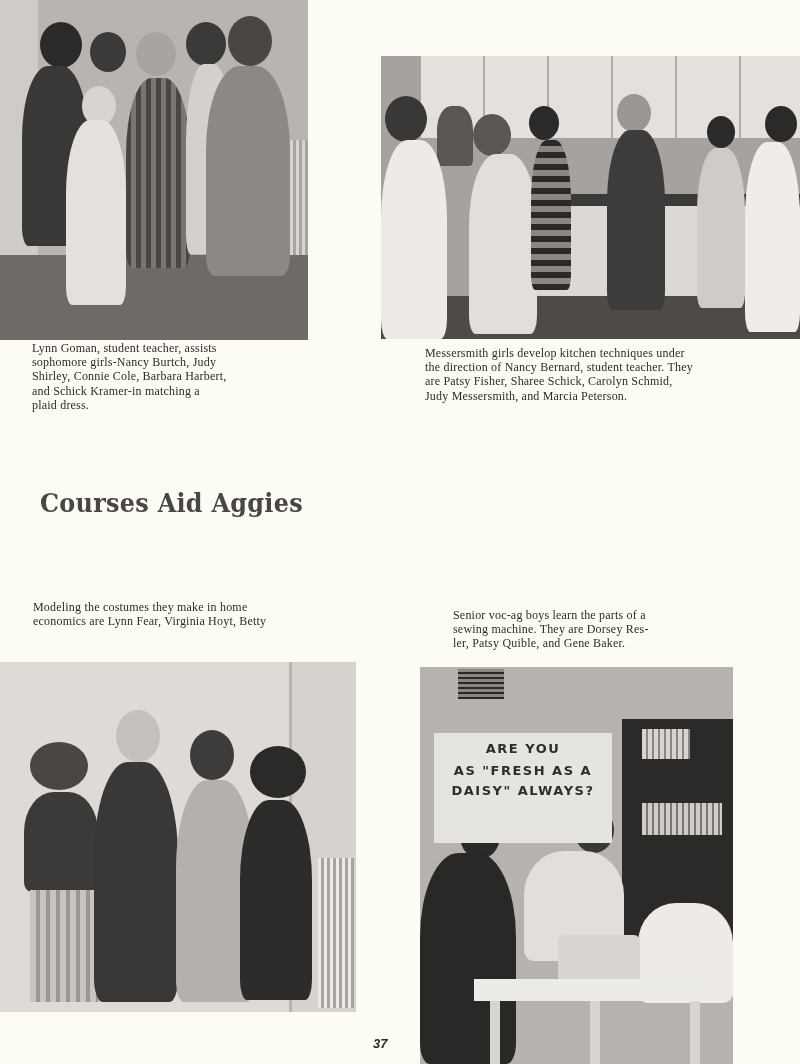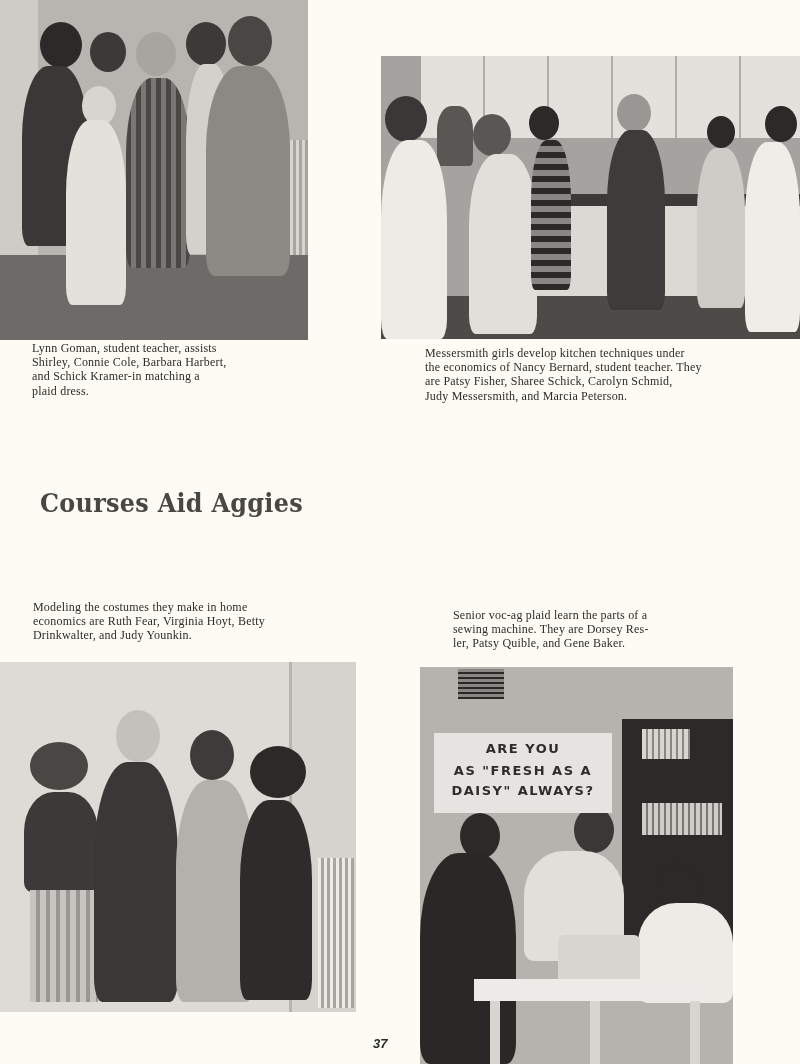--- a/index.html
+++ b/index.html
@@ -37,21 +37,21 @@
   .page-num {
     position: absolute;
     left: 373px; top: 1036px;
     font-family: "Liberation Sans", "DejaVu Sans", sans-serif;
     font-size: 13px; font-weight: bold; font-style: italic;
     color: #2a2a2a;
   }
   .fig { position: absolute; border-radius: 40% 40% 10% 10%; }
   .head { position: absolute; border-radius: 50%; }
   .sign {
-    position: absolute; left: 434px; top: 733px; width: 178px; height: 80px;
+    position: absolute; left: 434px; top: 733px; width: 178px; height: 110px;
     background: #e6e4e0;
   }
   .sign-line {
     position: absolute; width: 100%; text-align: center;
     font-family: "DejaVu Sans", "Liberation Sans", sans-serif;
     font-weight: bold; font-size: 13px; color: #2f2c2a; letter-spacing: 1.5px;
   }
 </style>
 </head>
 <body>
@@ -68,20 +68,21 @@
   <div class="fig" style="left:66px;top:120px;width:60px;height:185px;background:#e4e0dc;"></div>
   <div class="head" style="left:136px;top:32px;width:40px;height:44px;background:#a8a4a0;"></div>
   <div class="fig" style="left:126px;top:78px;width:64px;height:190px;background:repeating-linear-gradient(90deg,#4a4644 0 5px,#7a7674 5px 10px);"></div>
   <div class="head" style="left:186px;top:22px;width:40px;height:44px;background:#3c3a38;"></div>
   <div class="fig" style="left:186px;top:64px;width:46px;height:190px;background:#d4d0cc;"></div>
   <div class="head" style="left:228px;top:16px;width:44px;height:50px;background:#4a4644;"></div>
   <div class="fig" style="left:206px;top:66px;width:84px;height:210px;background:#8c8884;"></div>
 </div>
 <div class="caption" style="left:32px;top:341px;width:290px;">
   <div>Lynn Goman, student teacher, assists</div>
+  <div>sophomore girls-Nancy Burtch, Judy</div>
   <div>Shirley, Connie Cole, Barbara Harbert,</div>
   <div>and Schick Kramer-in matching a</div>
   <div>plaid dress.</div>
 </div>
 
 <div class="photo" style="left:381px;top:56px;width:419px;height:283px;background:#a6a29f;">
   <div class="layer" style="left:40px;top:0;width:379px;height:82px;background:repeating-linear-gradient(90deg,#e4e0dc 0 62px,#b0aca8 62px 64px);"></div>
   <div class="layer" style="left:130px;top:138px;width:289px;height:12px;background:#3c3a38;"></div>
   <div class="layer" style="left:150px;top:150px;width:269px;height:90px;background:#dcd8d4;"></div>
   <div class="layer" style="left:0;top:240px;width:419px;height:43px;background:#4e4a48;"></div>
@@ -94,35 +95,34 @@
   <div class="fig" style="left:150px;top:84px;width:40px;height:150px;background:repeating-linear-gradient(0deg,#2c2a28 0 6px,#8a8684 6px 12px);"></div>
   <div class="head" style="left:236px;top:38px;width:34px;height:38px;background:#9a9694;"></div>
   <div class="fig" style="left:226px;top:74px;width:58px;height:180px;background:#3e3c3a;"></div>
   <div class="head" style="left:326px;top:60px;width:28px;height:32px;background:#2c2a28;"></div>
   <div class="fig" style="left:316px;top:92px;width:48px;height:160px;background:#cfcbc7;"></div>
   <div class="head" style="left:384px;top:50px;width:32px;height:36px;background:#2c2a28;"></div>
   <div class="fig" style="left:364px;top:86px;width:55px;height:190px;background:#f0ece8;"></div>
 </div>
 <div class="caption" style="left:425px;top:346px;width:345px;">
   <div>Messersmith girls develop kitchen techniques under</div>
-  <div>the economics of Nancy Bernard, student teacher.  They</div>
+  <div>the direction of Nancy Bernard, student teacher.  They</div>
   <div>are Patsy Fisher, Sharee Schick, Carolyn Schmid,</div>
   <div>Judy Messersmith, and Marcia Peterson.</div>
 </div>
 
 <div class="title">Courses Aid Aggies</div>
 
 <div class="caption" style="left:33px;top:600px;width:310px;">
   <div>Modeling the costumes they make in home</div>
-  <div>economics are Ruth Fear, Virginia Hoyt, Betty</div>
-  <div>Drinkwalter, and Judy Younkin.</div>
+  <div>economics are Lynn Fear, Virginia Hoyt, Betty</div>
 </div>
 
 <div class="caption" style="left:453px;top:608px;width:260px;">
-  <div>Senior voc-ag plaid learn the parts of a</div>
+  <div>Senior voc-ag boys learn the parts of a</div>
   <div>sewing machine.  They are Dorsey Res-</div>
   <div>ler, Patsy Quible, and Gene Baker.</div>
 </div>
 
 <div class="photo" style="left:0;top:662px;width:356px;height:350px;background:#d0ccc8;">
   <div class="layer" style="left:0;top:0;width:356px;height:350px;background:#d6d2ce;"></div>
   <div class="layer" style="left:0;top:0;width:292px;height:350px;border-right:3px solid #b8b4b0;box-sizing:border-box;background:#dedad6;"></div>
   <div class="layer" style="left:318px;top:196px;width:36px;height:150px;background:repeating-linear-gradient(90deg,#eeeae6 0 3px,#a8a4a0 3px 6px);"></div>
   <div class="head" style="left:30px;top:80px;width:58px;height:48px;background:#4a4644;"></div>
   <div class="fig" style="left:24px;top:130px;width:74px;height:100px;background:#3c3a38;"></div>

